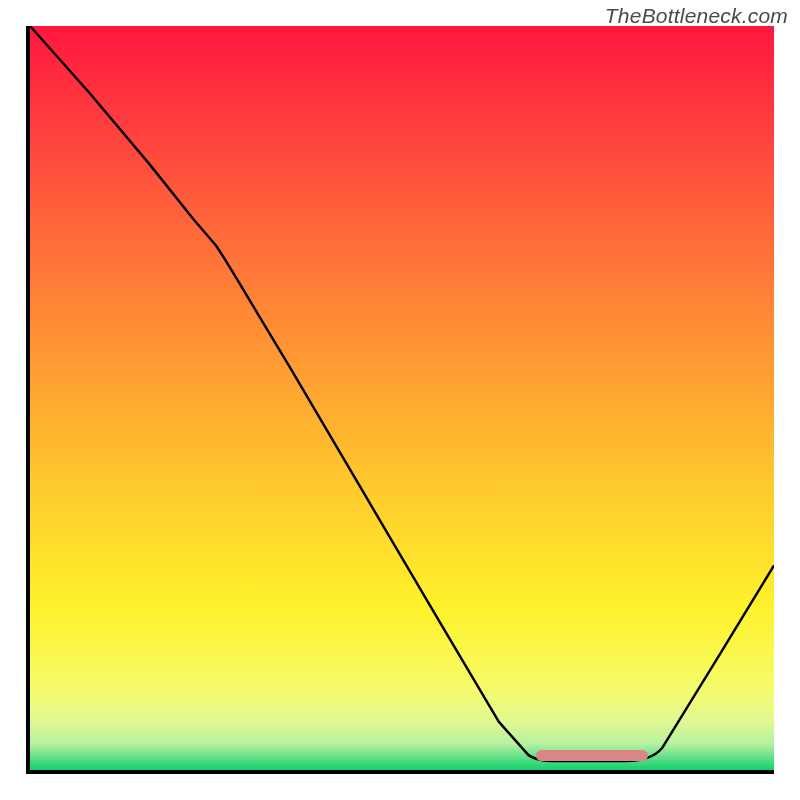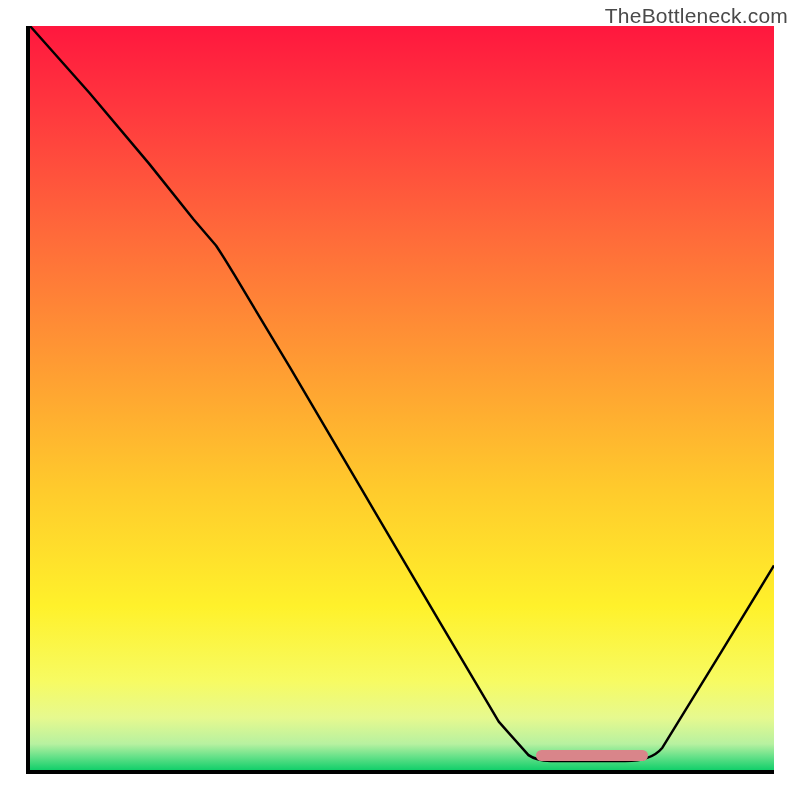--- a/index.html
+++ b/index.html
@@ -7,20 +7,21 @@
     padding: 0;
     width: 800px;
     height: 800px;
     background: #fff;
     font-family: Arial, Helvetica, sans-serif;
   }
   .container {
     position: relative;
     width: 800px;
     height: 800px;
+    font-style: italic;
   }
   .watermark {
     position: absolute;
     top: 4px;
     right: 12px;
     color: #4a4a4a;
     font-size: 21px;
     font-weight: 500;
     letter-spacing: 0.2px;
     z-index: 10;

